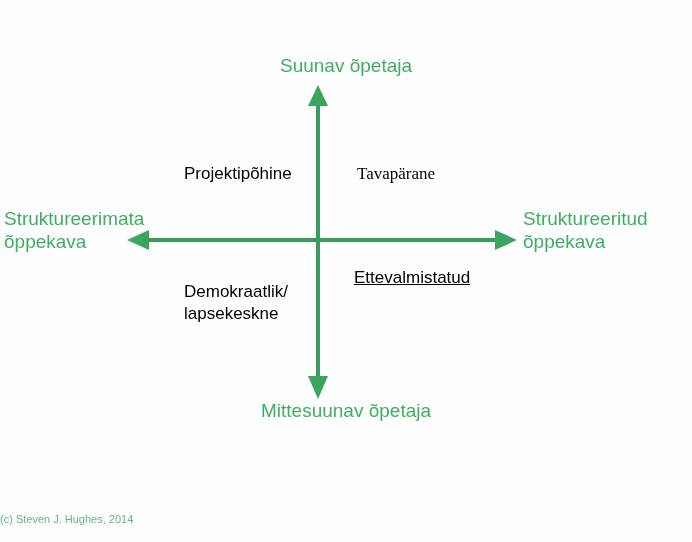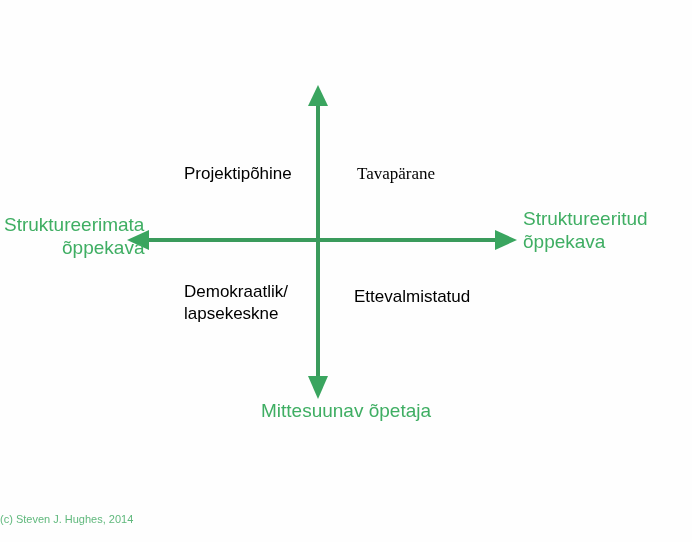--- a/index.html
+++ b/index.html
@@ -42,22 +42,21 @@
   }
   #label-bottom {
     left: 0;
     top: 399px;
     width: 692px;
     text-align: center;
   }
   #label-left {
     left: 4px;
     top: 207px;
-    text-align: right;
-    margin-top: 6px;
+    text-align: left;
   }
   #label-right {
     left: 523px;
     top: 207px;
     text-align: left;
   }
   .quad-label {
     position: absolute;
     color: #000000;
     font-size: 17px;
@@ -73,21 +72,22 @@
     left: 341px;
     top: 163px;
     font-family: Liberation Serif, serif;
   }
   #quad-bl {
     left: 168px;
     top: 281px;
   }
   #quad-br {
     left: 338px;
-    top: 286px;
+    top: 267px;
+    text-decoration: underline;
   }
   #credit {
     position: absolute;
     left: 0;
     top: 513px;
     width: 678px;
     color: #5FB87C;
     font-size: 11px;
   }
 </style>
@@ -104,20 +104,21 @@
 
     <polygon points="318,85 328,106 308,106" fill="#3AA55F"></polygon>
 
     <polygon points="318,399 328,376 308,376" fill="#3AA55F"></polygon>
 
     <polygon points="517,240 495,230 495,250" fill="#3AA55F"></polygon>
 
     <polygon points="127,240 149,230 149,250" fill="#3AA55F"></polygon>
   </svg>
 
+  <div class="axis-label" id="label-top">Suunav õpetaja</div>
 
   <div class="axis-label" id="label-bottom">Mittesuunav õpetaja</div>
 
   <div class="axis-label" id="label-left">Struktureerimata
 õppekava</div>
 
   <div class="axis-label" id="label-right">Struktureeritud
 õppekava</div>
 
   <div class="quad-label" id="quad-tl">Projektipõhine</div>

